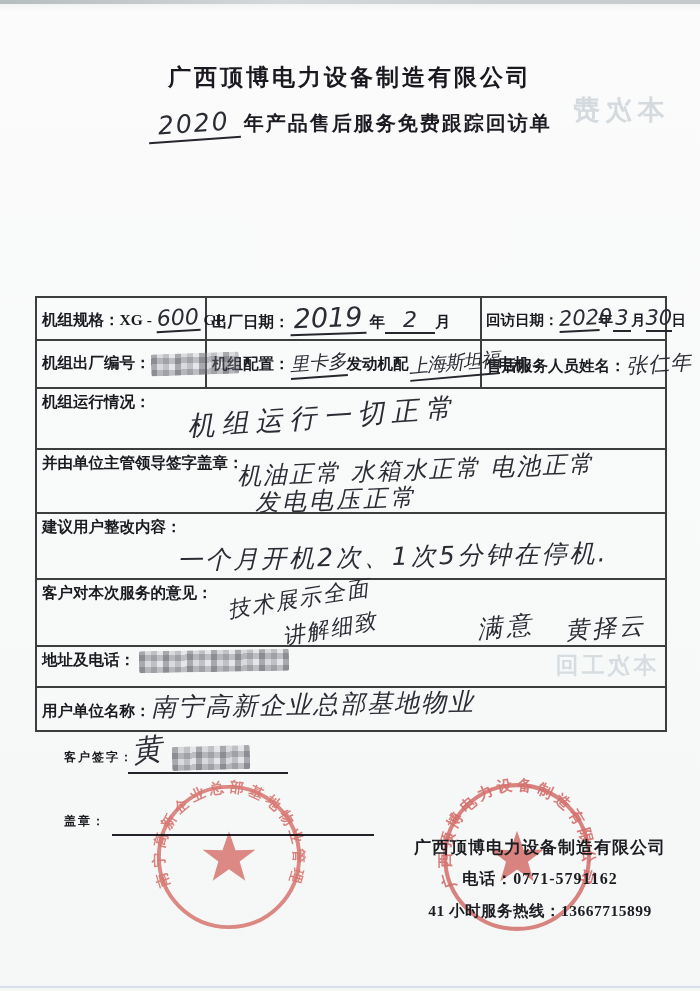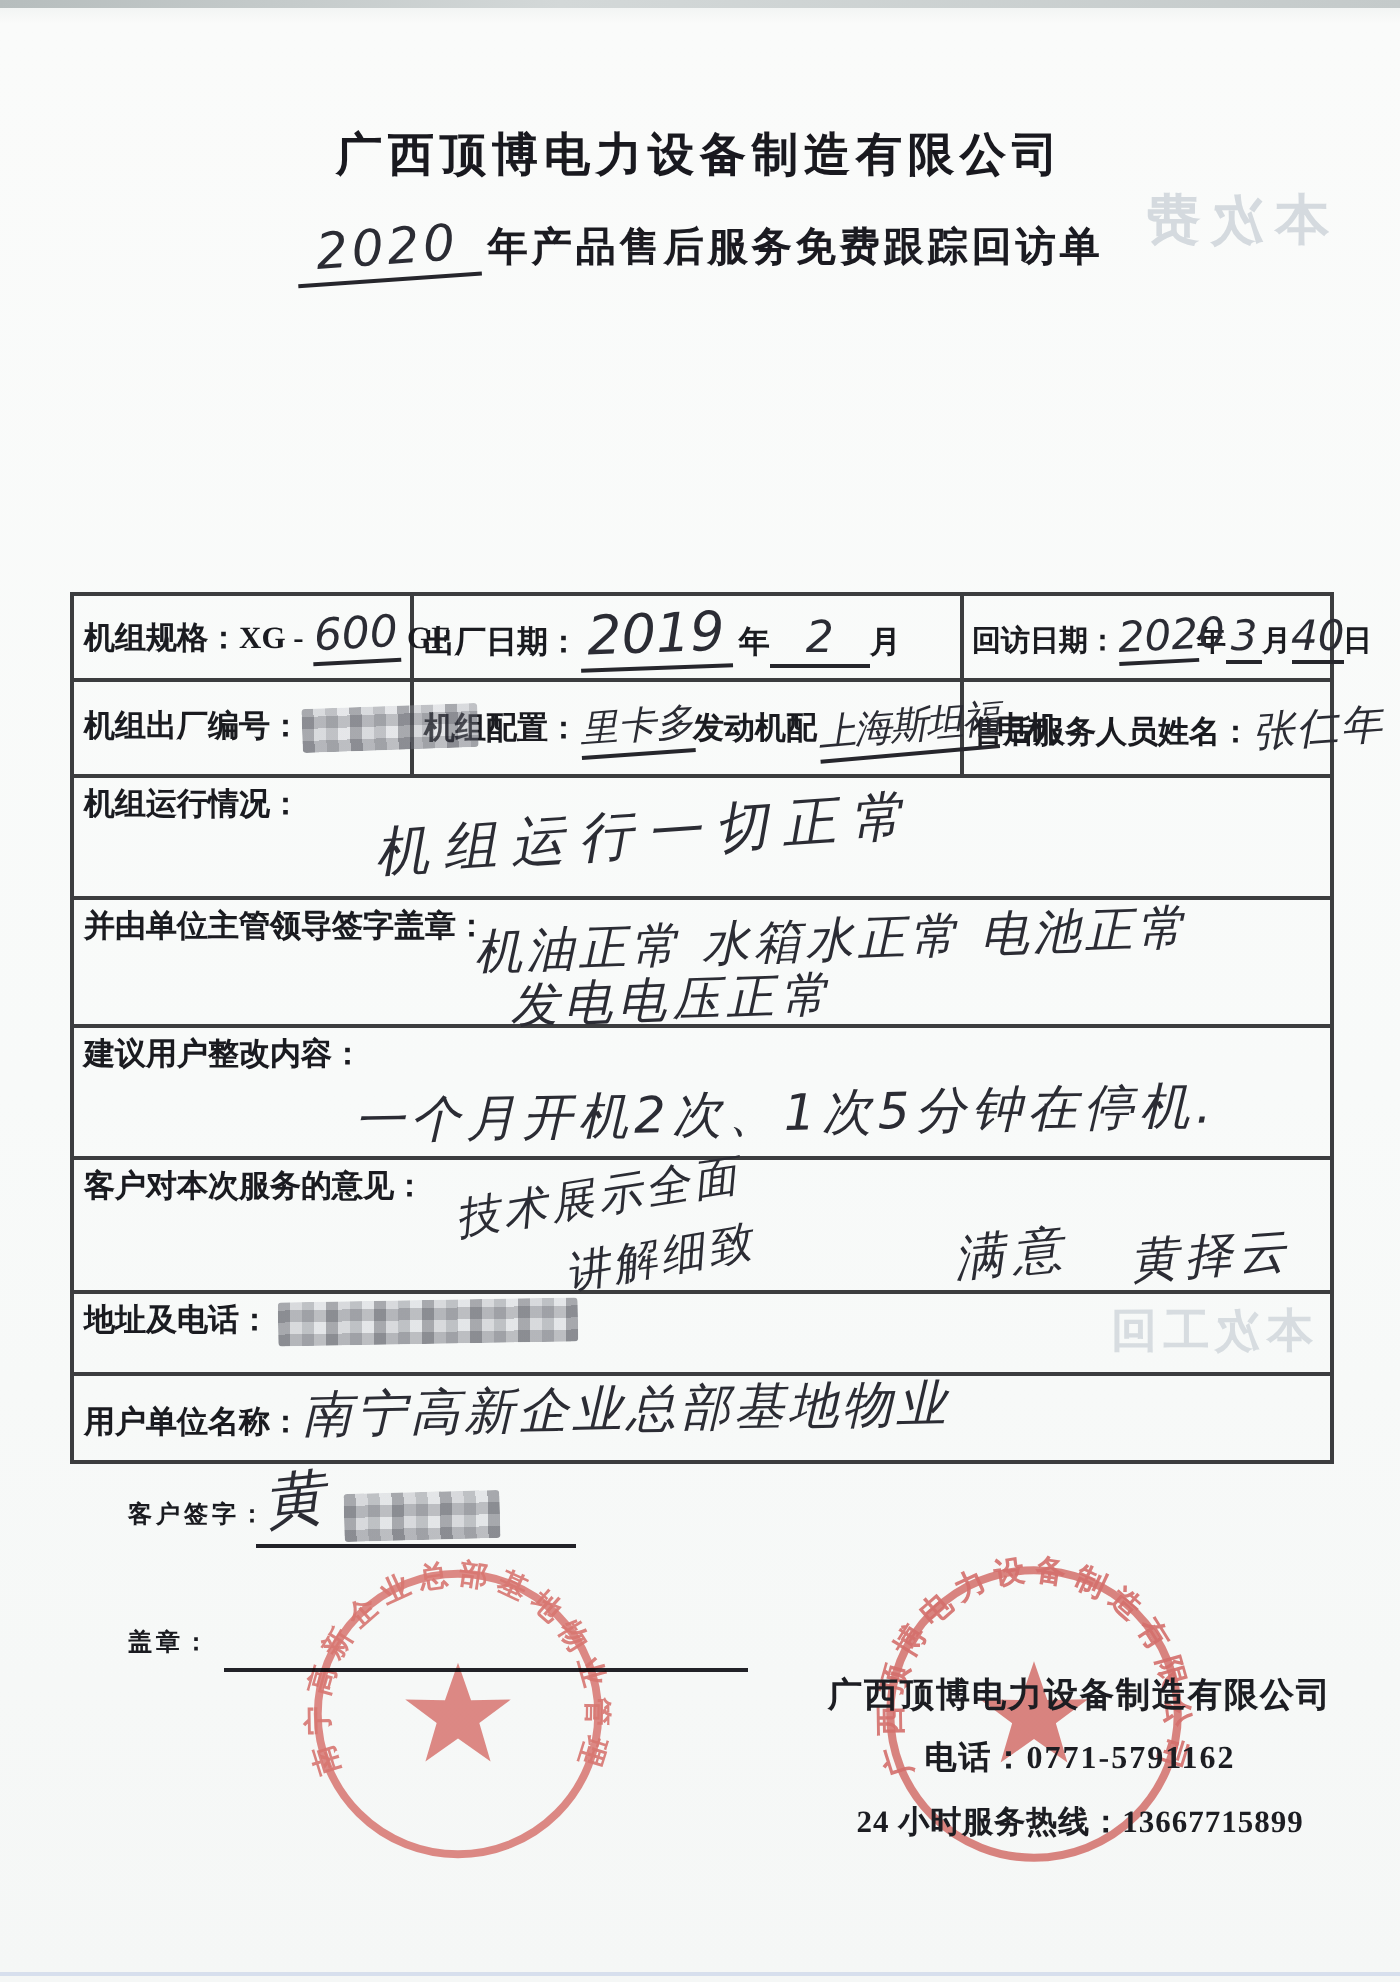--- a/index.html
+++ b/index.html
@@ -77,21 +77,21 @@
   <table class="form">
     <colgroup>
         <col style="width:170px">
         <col style="width:275px">
         <col style="width:185px">
       </colgroup>
     <tbody>
         <tr style="height:43px">
       <td class="mid"><span>机组规格：</span><span>XG -</span> <span class="u hw" style="width:44px;font-size:22px;transform:rotate(-3deg)">600</span> <span>GF</span></td>
       <td class="mid"><span>出厂日期：</span><span class="u hw" style="width:76px;font-size:27px;transform:rotate(-2deg)">2019</span> <span>年</span><span class="u hw" style="width:50px;font-size:22px">2</span><span>月</span></td>
-      <td class="mid" style="font-size:14.5px;padding-left:4px"><span>回访日期：</span><span class="u hw" style="width:40px;font-size:21px;transform:rotate(-3deg)">2020</span><span>年</span><span class="u hw" style="width:18px;font-size:21px">3</span><span>月</span><span class="u hw" style="width:26px;font-size:21px">40</span><span>日</span></td>
+      <td class="mid" style="font-size:14.5px;padding-left:4px"><span>回访日期：</span><span class="u hw" style="width:40px;font-size:21px;transform:rotate(-3deg)">2020</span><span>年</span><span class="u hw" style="width:18px;font-size:21px">3</span><span>月</span><span class="u hw" style="width:26px;font-size:21px">30</span><span>日</span></td>
     </tr>
     <tr style="height:48px">
       <td class="mid"><span>机组出厂编号：</span><span class="mosaic" style="width:88px;height:22px;transform:rotate(-2deg)"></span></td>
       <td class="mid"><span>机组配置：</span><span class="u hw" style="min-width:44px;font-size:19px;transform:rotate(-4deg)">里卡多</span><span>发动机配</span><span class="u hw" style="min-width:60px;font-size:19px;transform:rotate(-5deg);letter-spacing:-1px">上海斯坦福</span><span>电机</span></td>
       <td class="mid" style="padding-left:4px"><span>售后服务人员姓名：</span><span class="hw" style="font-size:21px;transform:rotate(-4deg);letter-spacing:1px">张仁年</span></td>
     </tr>
     <tr style="height:61px">
       <td class="topv" colspan="3">
         <span>机组运行情况：</span>
         <span class="abs hw" style="left:150px;top:10px;font-size:27px;letter-spacing:7px;transform:rotate(-4deg)">机组运行一切正常</span>
@@ -155,17 +155,17 @@
         <path id="arcR" d="M 26,118 A 66,66 0 1 1 134,118" fill="none"></path>
       </defs>
     <circle cx="80" cy="80" r="71" fill="none" stroke="#d4524e" stroke-width="4" opacity="0.85"></circle>
     <polygon points="80,54 86.6,73.1 106.7,72.7 90.8,84.6 96.5,104 80,92.4 63.5,104 69.2,84.6 53.3,72.7 73.4,73.1" fill="#d4524e" opacity="0.85"></polygon>
     <text font-size="15" letter-spacing="4" fill="#d4524e" opacity="0.9"><textPath href="#arcR" startOffset="50%" text-anchor="middle">广西顶博电力设备制造有限公司</textPath></text>
   </svg>
 
   <div class="company-block">
     <p class="l1">广西顶博电力设备制造有限公司</p>
     <p class="l2">电话：0771-5791162</p>
-    <p class="l3">24 小时服务热线：13667715899</p>
+    <p class="l3">41 小时服务热线：13667715899</p>
   </div>
 
   <div class="scan-edge-bottom"></div>
 </div>
 
 </body></html>

